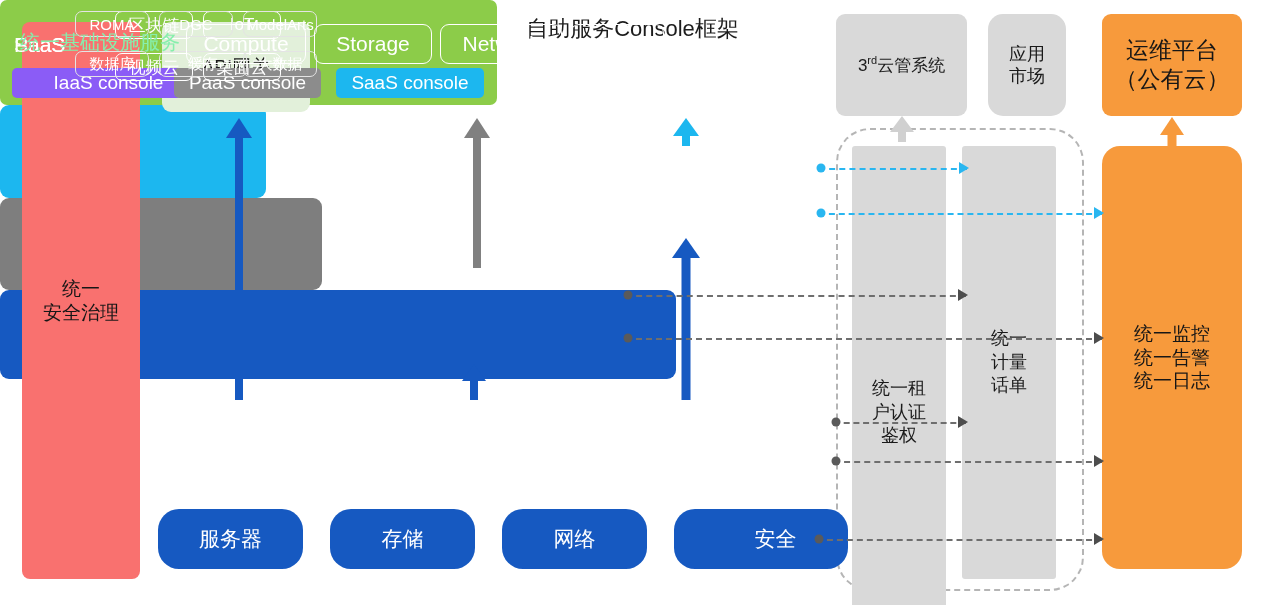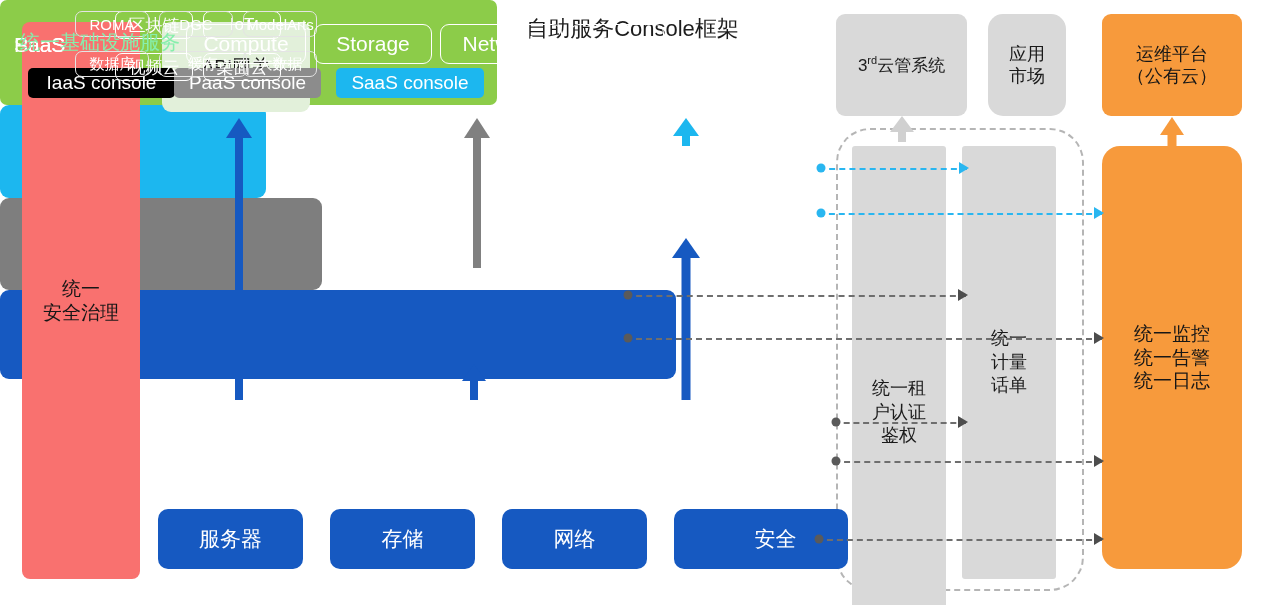--- a/index.html
+++ b/index.html
@@ -14,30 +14,30 @@
   
   #sec-pillar{left:22px;top:22px;width:118px;height:557px;background:#f9716f;border-radius:8px;color:#161616;font-size:19px;font-weight:400;}
 
   
   #api-gw{left:162px;top:22px;width:148px;height:90px;background:#e2f0da;border-radius:9px;color:#1a1a1a;font-size:19px;}
 
   
   #console-frame{left:322px;top:12px;width:497px;height:105px;background:#8ccc49;border-radius:7px;display:block;}
   #console-title{position:absolute;left:0;top:14px;width:100%;text-align:center;font-size:22px;color:#1c1c1c;}
   .console-chip{position:absolute;top:68px;height:30px;border-radius:5px;display:flex;align-items:center;justify-content:center;color:#ffffff;font-size:19px;}
-  #chip-iaas{left:28px;width:147px;background:#000000;}
+  #chip-iaas{left:12px;width:147px;background:#8b5cf6;padding-left:23px;}
   #chip-paas{left:174px;width:147px;background:#8c8c8c;}
   #chip-saas{left:336px;width:148px;background:#1cb7ef;}
 
   
   #third-cloud{left:836px;top:14px;width:131px;height:102px;background:#d9d9d9;border-radius:9px;font-size:17px;color:#1a1a1a;}
   #app-market{left:988px;top:14px;width:78px;height:102px;background:#d9d9d9;border-radius:15px;font-size:18px;color:#1a1a1a;}
 
   
-  #ops-top{left:1102px;top:14px;width:140px;height:102px;background:#f79a3c;border-radius:9px;font-size:18px;color:#161616;}
+  #ops-top{left:1102px;top:14px;width:140px;height:102px;background:#f79a3c;border-radius:9px;font-size:23px;color:#161616;}
 
   
   #ops-pillar{left:1102px;top:146px;width:140px;height:423px;background:#f79a3c;border-radius:18px;font-size:19px;color:#161616;}
 
   
   #dashed-group{position:absolute;left:836px;top:128px;width:248px;height:463px;border:2px dashed #b5b5b5;border-radius:34px;box-sizing:border-box;}
   .gcol{position:absolute;background:#d9d9d9;border-radius:3px;display:flex;align-items:center;justify-content:center;text-align:center;font-size:18px;color:#1a1a1a;line-height:1.3;}
   #col-auth{left:852px;top:146px;width:94px;height:533px;}
   #col-meter{left:962px;top:146px;width:94px;height:433px;}
 
@@ -64,21 +64,21 @@
   
   #infra-bar{left:158px;top:400px;width:676px;height:89px;background:#1659c1;border-radius:9px;display:block;}
   #infra-label{position:absolute;left:20px;top:29px;font-size:20px;color:#86efac;}
   .infra-chip{position:absolute;top:24px;height:40px;border:1.7px solid #ffffff;border-radius:9px;display:flex;align-items:center;justify-content:center;color:#ffffff;font-size:21px;box-sizing:border-box;}
   #ic-1{left:186px;width:120px;}
   #ic-2{left:314px;width:118px;}
   #ic-3{left:440px;width:122px;}
   #ic-4{left:570px;width:94px;text-align:right;}
 
   
-  .hw{position:absolute;top:509px;height:60px;background:#1659c1;border-radius:10px;display:flex;align-items:center;justify-content:center;color:#ffffff;font-size:21px;}
+  .hw{position:absolute;top:509px;height:60px;background:#1659c1;border-radius:21px;display:flex;align-items:center;justify-content:center;color:#ffffff;font-size:21px;}
   #hw-1{left:158px;width:145px;}
   #hw-2{left:330px;width:145px;}
   #hw-3{left:502px;width:145px;}
   #hw-4{left:674px;width:145px;padding-left:29px;}
 
   
   .varrow{position:absolute;}
   .varrow .shaft{position:absolute;left:50%;transform:translateX(-50%);bottom:0;}
   .varrow .head{position:absolute;left:50%;transform:translateX(-50%);top:0;width:0;height:0;}
 

